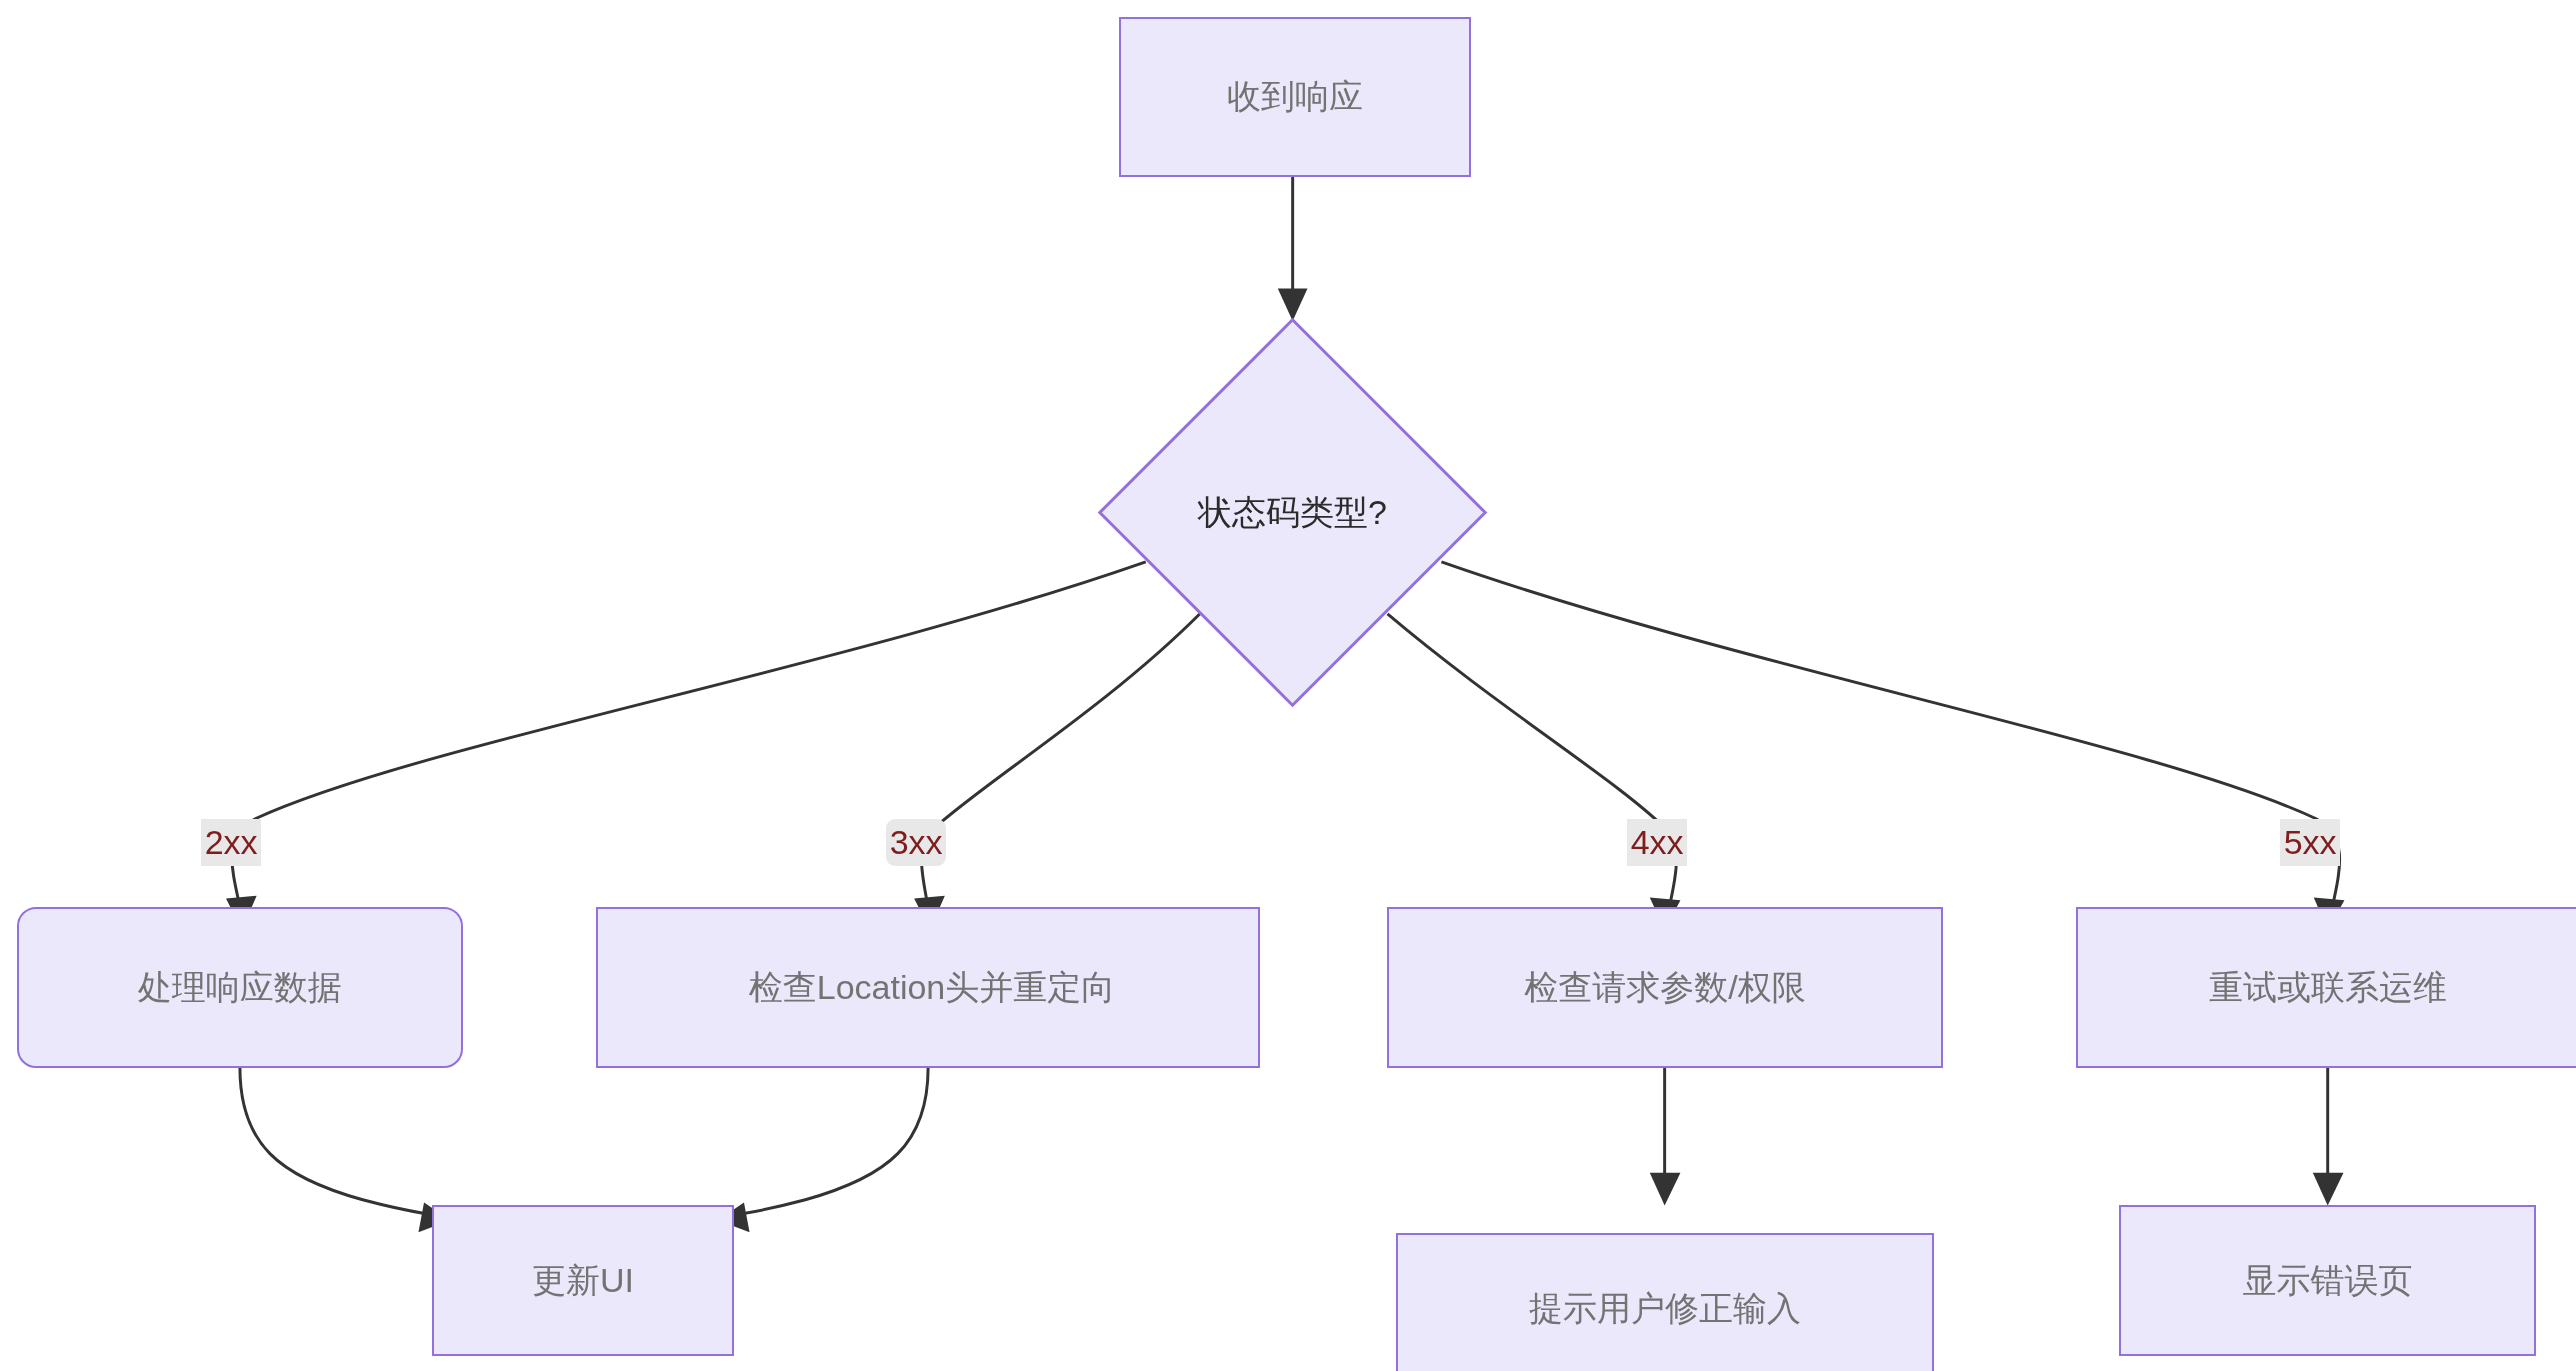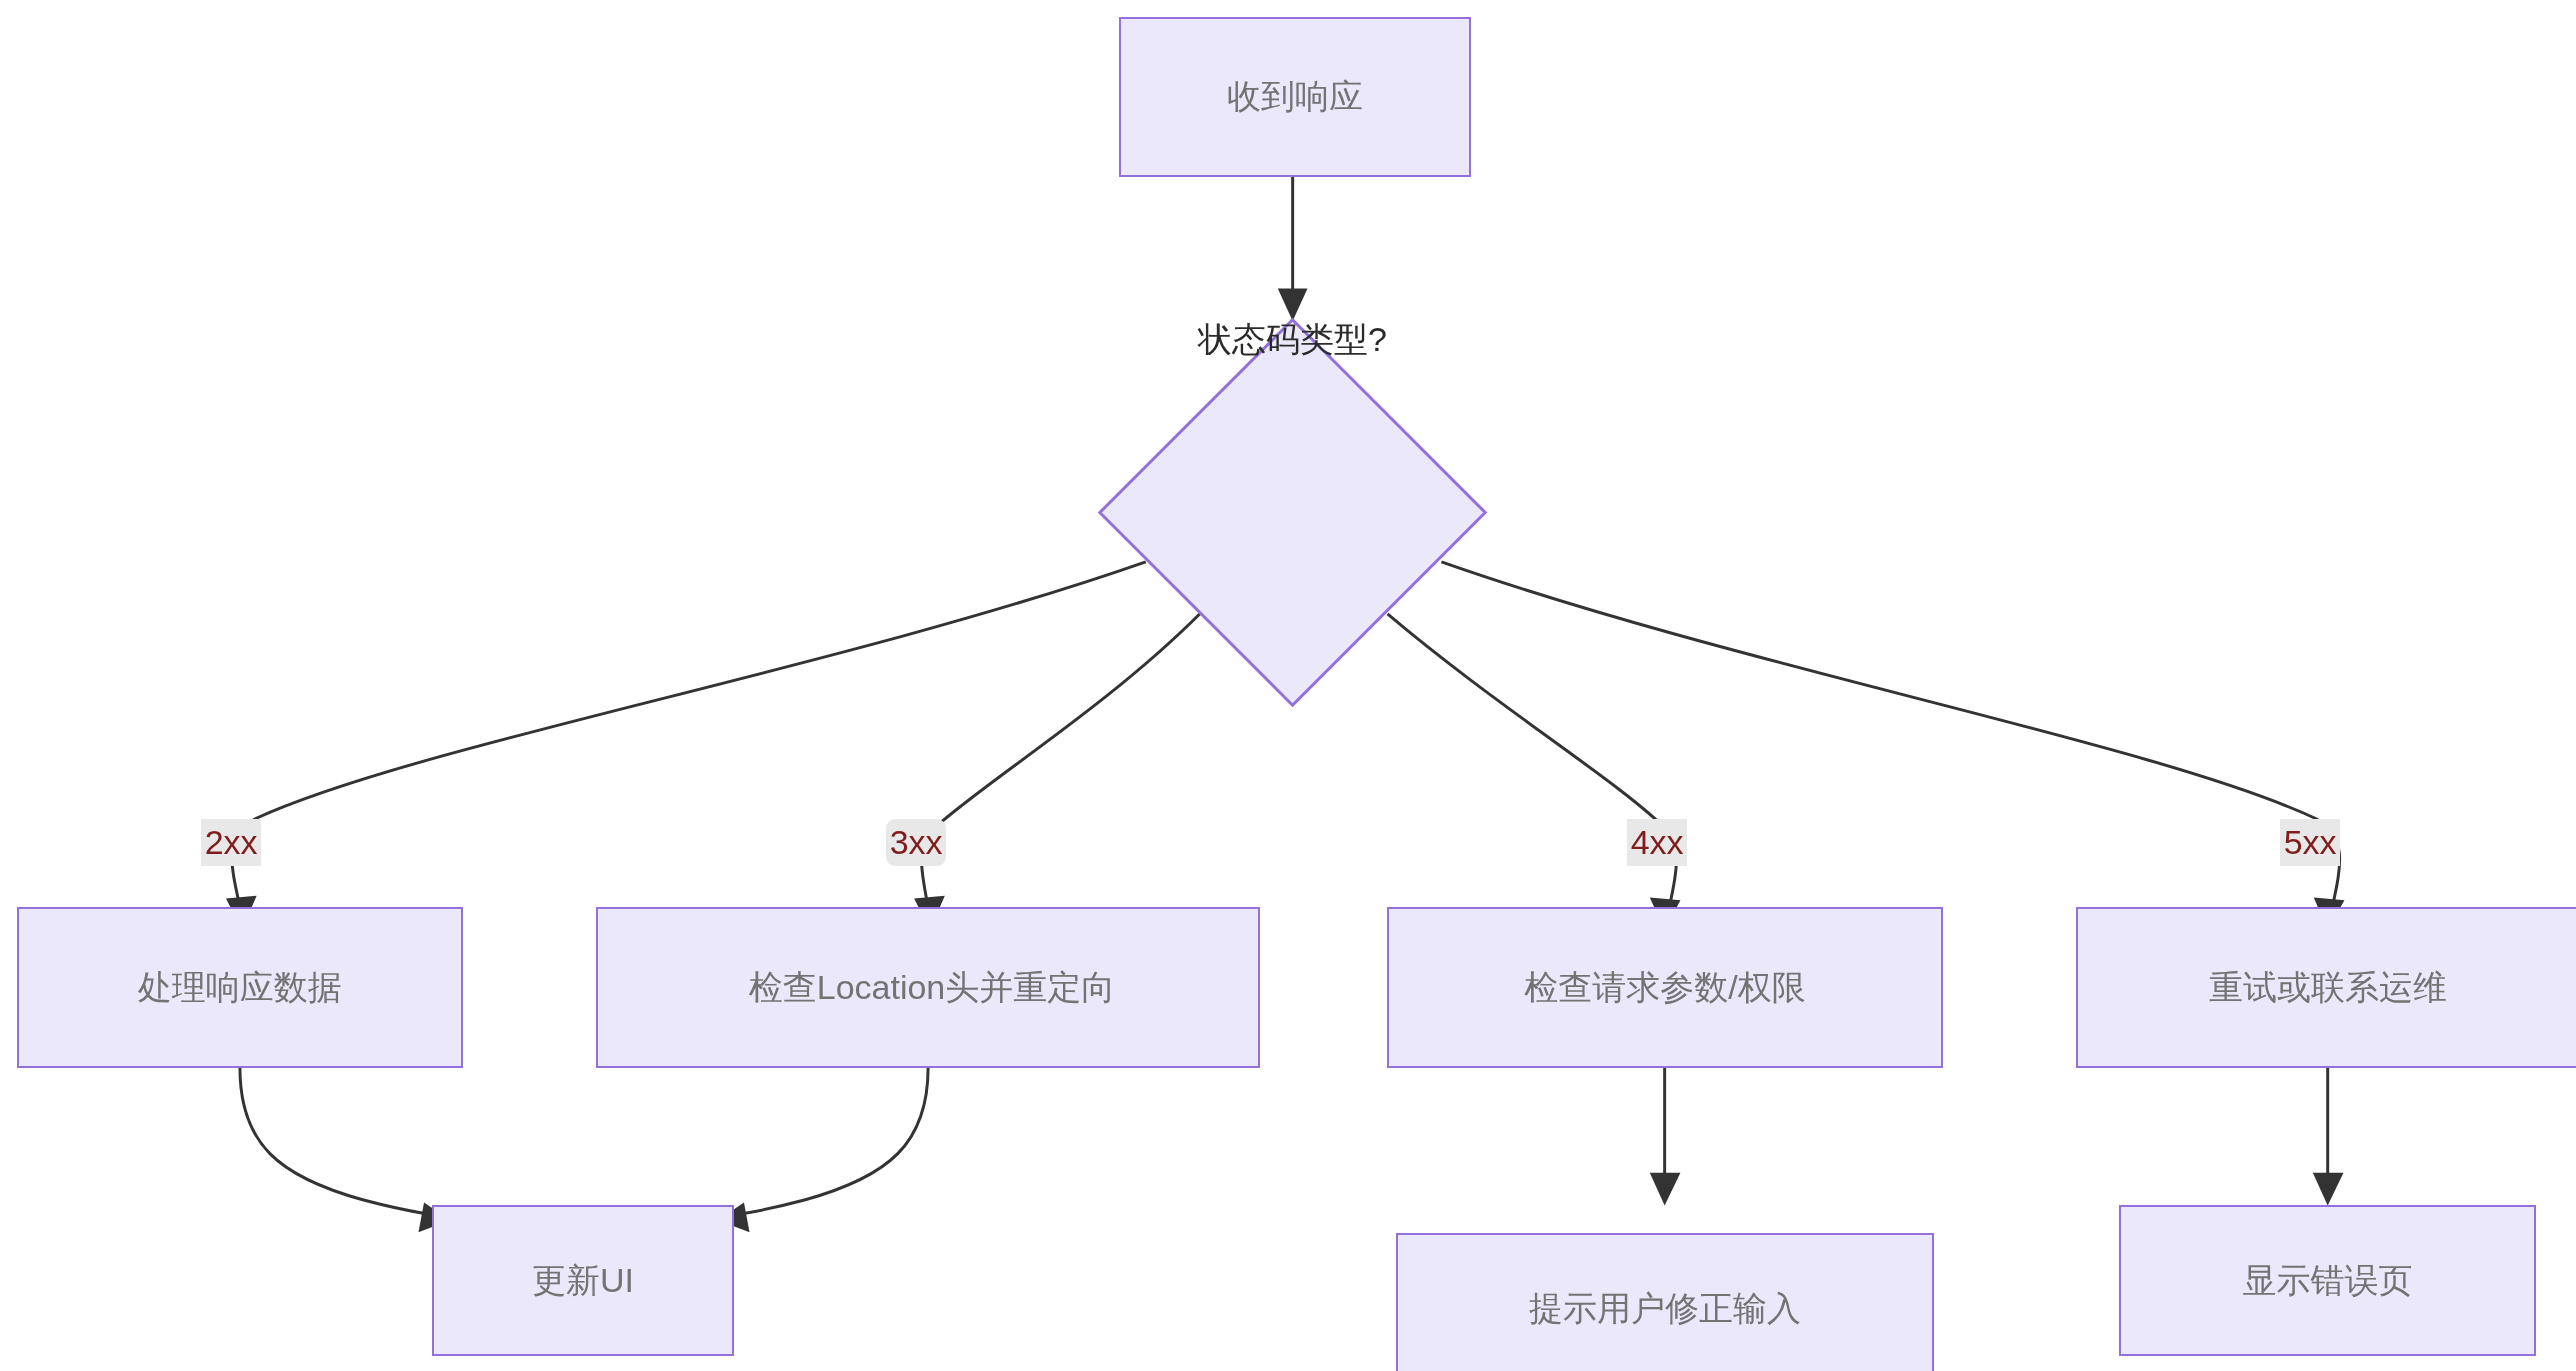--- a/index.html
+++ b/index.html
@@ -48,20 +48,21 @@
     line-height: 1.2;
     white-space: nowrap;
   }
   .node-label {
     display: block;
     text-align: center;
   }
   .decision {
     position: absolute;
     display: flex;
+    align-items: center;
     justify-content: center;
   }
   .decision-shape {
     position: absolute;
     left: 0;
     top: 0;
   }
   .decision-label {
     position: relative;
     z-index: 2;
@@ -119,21 +120,21 @@
     <span class="node-label">收到响应</span>
   </div>
 
   <div class="decision" style="left:1097px; top:317px; width:391px; height:391px;">
     <svg class="decision-shape" width="391" height="391" viewBox="0 0 420 420" xmlns="http://www.w3.org/2000/svg">
       <polygon points="210,3 417,210 210,417 3,210" fill="#ebe8fb" stroke="#9370db" stroke-width="3.2"></polygon>
     </svg>
     <span class="decision-label">状态码类型?</span>
   </div>
 
-  <div class="node" style="left:16.7px; top:907px; width:446px; height:161px;">
+  <div class="node" style="left:16.7px; top:907px; width:446px; height:161px;border-radius:19px;">
     <span class="node-label">处理响应数据</span>
   </div>
 
   <div class="node" style="left:596px; top:907px; width:664px; height:161px;padding-left:8px;">
     <span class="node-label">检查Location头并重定向</span>
   </div>
 
   <div class="node" style="left:1387px; top:907px; width:556px; height:161px;">
     <span class="node-label">检查请求参数/权限</span>
   </div>

